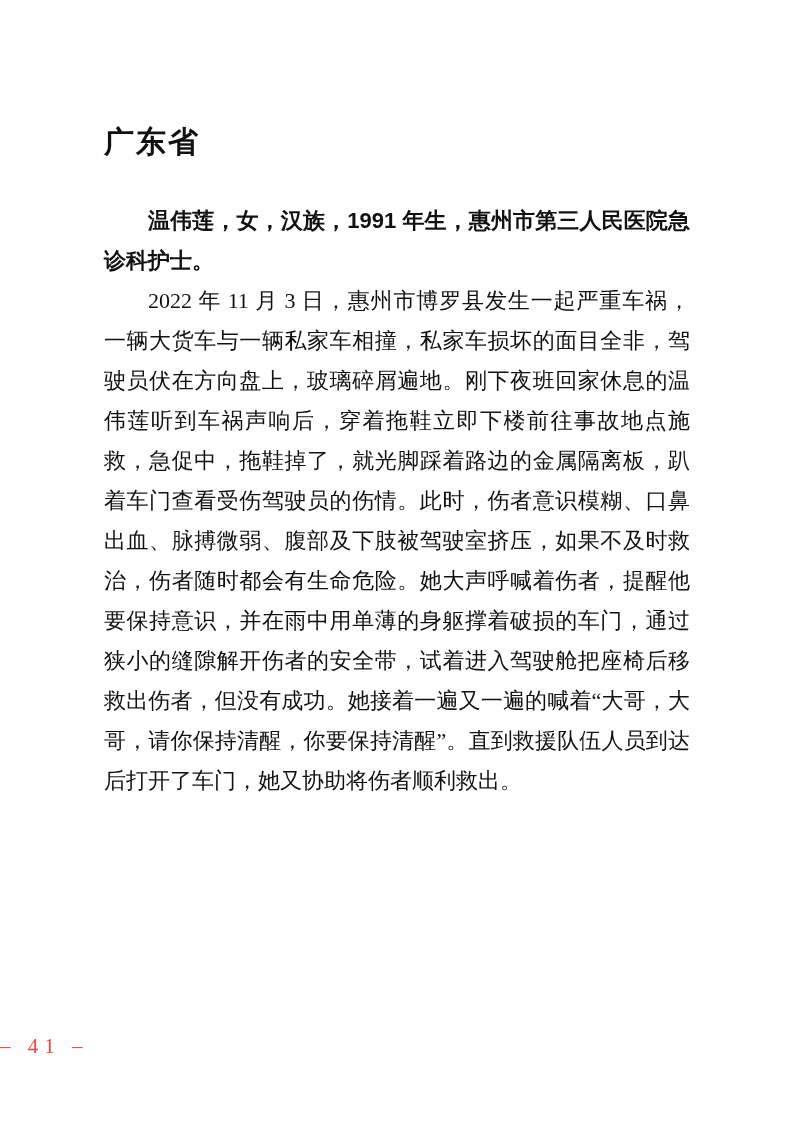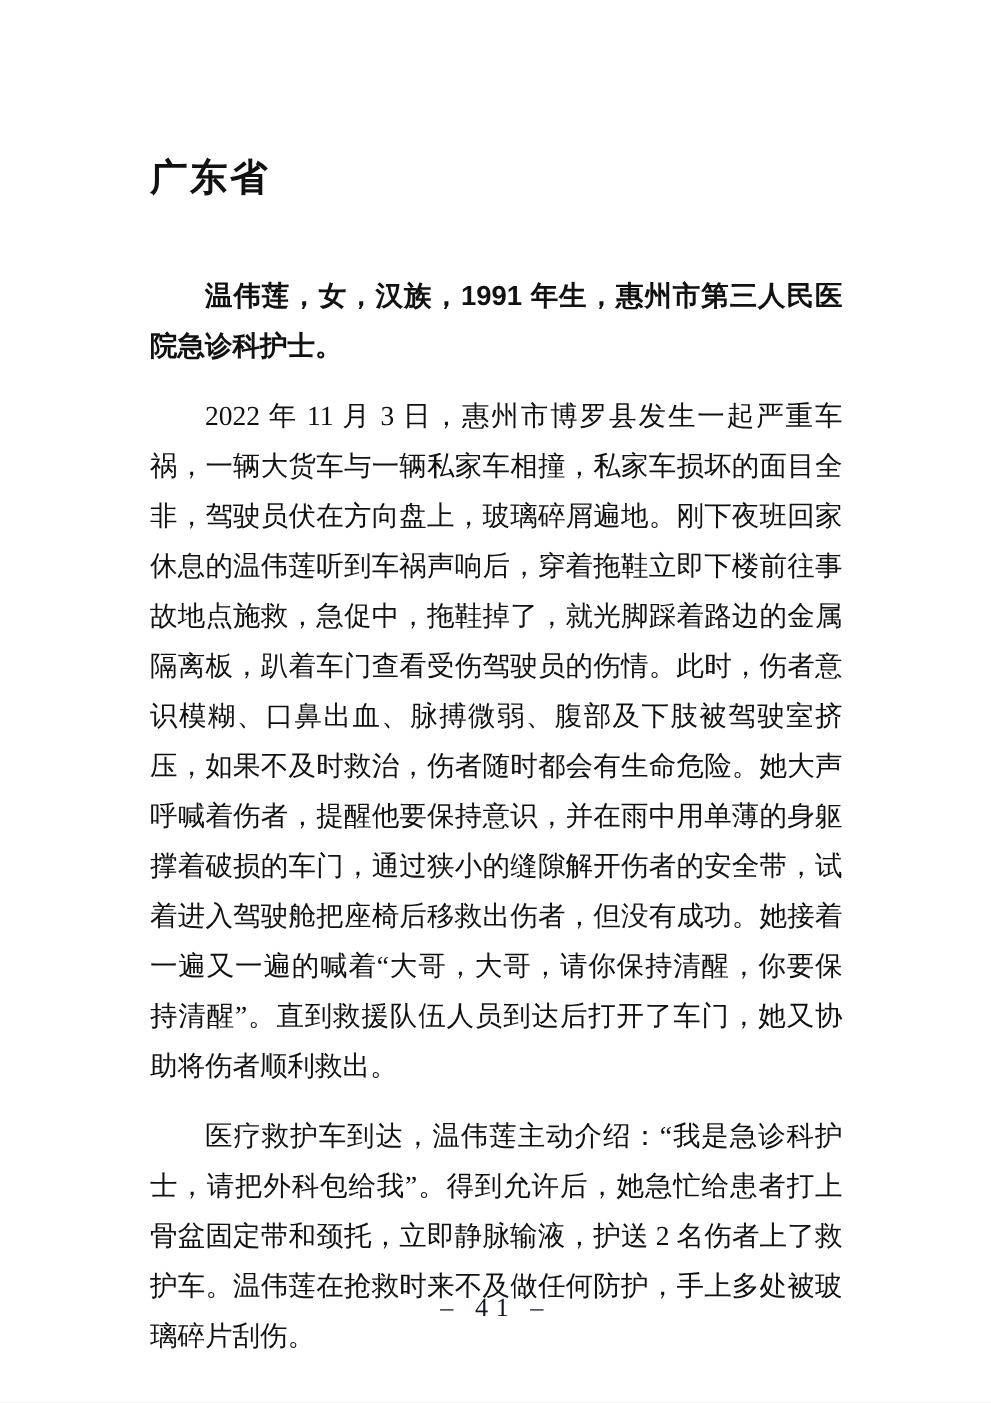--- a/index.html
+++ b/index.html
@@ -11,21 +11,21 @@
     position: relative;
     width: 793px;
     height: 1122px;
     margin: 0 auto;
     background: #ffffff;
     color: #111111;
     overflow: hidden;
   }
   .heading {
     position: absolute;
-    left: 120px;
+    left: 104px;
     top: 122px;
     margin: 0;
     font-family: "Liberation Sans", "DejaVu Sans", sans-serif;
     font-size: 30px;
     font-weight: bold;
     letter-spacing: 2px;
     color: #111111;
   }
   .content {
     position: absolute;
@@ -33,48 +33,46 @@
     top: 201px;
     width: 586px;
     font-family: "Liberation Serif", "DejaVu Serif", serif;
     font-size: 22px;
     line-height: 40px;
     text-align: justify;
     text-justify: inter-character;
     color: #111111;
   }
   .content p {
-    margin: 16px;
+    margin: 0;
     padding: 0;
     text-indent: 2em;
   }
   .para-bold {
     font-family: "Liberation Sans", "DejaVu Sans", sans-serif;
     font-weight: bold;
   }
   .page-number {
     position: absolute;
     left: 0;
     right: 0;
     top: 1034px;
-    text-align: center;
     font-family: "Liberation Serif", "DejaVu Serif", serif;
     font-size: 21px;
     letter-spacing: 6px;
-    color: #0f172a;
+    color: #ef4444;
   }
 </style>
 </head>
 <body>
 
 <div class="page">
 
   <h1 class="heading">广东省</h1>
 
   <div class="content">
     <p class="para-bold">温伟莲，女，汉族，1991 年生，惠州市第三人民医院急诊科护士。</p>
     <p>2022 年 11 月 3 日，惠州市博罗县发生一起严重车祸，一辆大货车与一辆私家车相撞，私家车损坏的面目全非，驾驶员伏在方向盘上，玻璃碎屑遍地。刚下夜班回家休息的温伟莲听到车祸声响后，穿着拖鞋立即下楼前往事故地点施救，急促中，拖鞋掉了，就光脚踩着路边的金属隔离板，趴着车门查看受伤驾驶员的伤情。此时，伤者意识模糊、口鼻出血、脉搏微弱、腹部及下肢被驾驶室挤压，如果不及时救治，伤者随时都会有生命危险。她大声呼喊着伤者，提醒他要保持意识，并在雨中用单薄的身躯撑着破损的车门，通过狭小的缝隙解开伤者的安全带，试着进入驾驶舱把座椅后移救出伤者，但没有成功。她接着一遍又一遍的喊着“大哥，大哥，请你保持清醒，你要保持清醒”。直到救援队伍人员到达后打开了车门，她又协助将伤者顺利救出。</p>
-    <p>医疗救护车到达，温伟莲主动介绍：“我是急诊科护士，请把外科包给我”。得到允许后，她急忙给患者打上骨盆固定带和颈托，立即静脉输液，护送 2 名伤者上了救护车。温伟莲在抢救时来不及做任何防护，手上多处被玻璃碎片刮伤。</p>
   </div>
 
   <div class="page-number">– 41 –</div>
 
 </div>
 
 </body></html>

